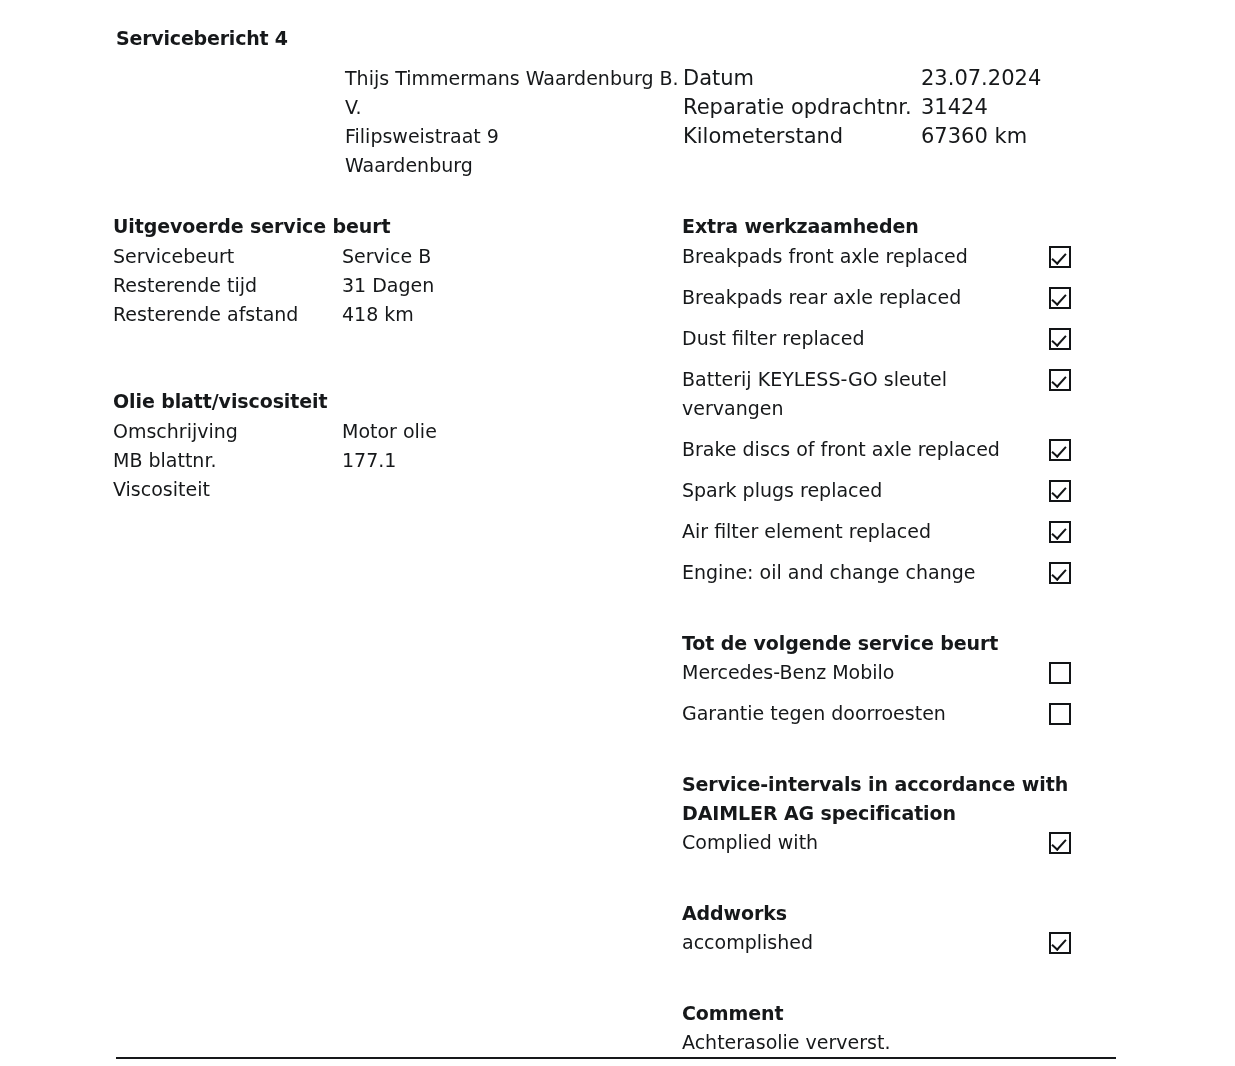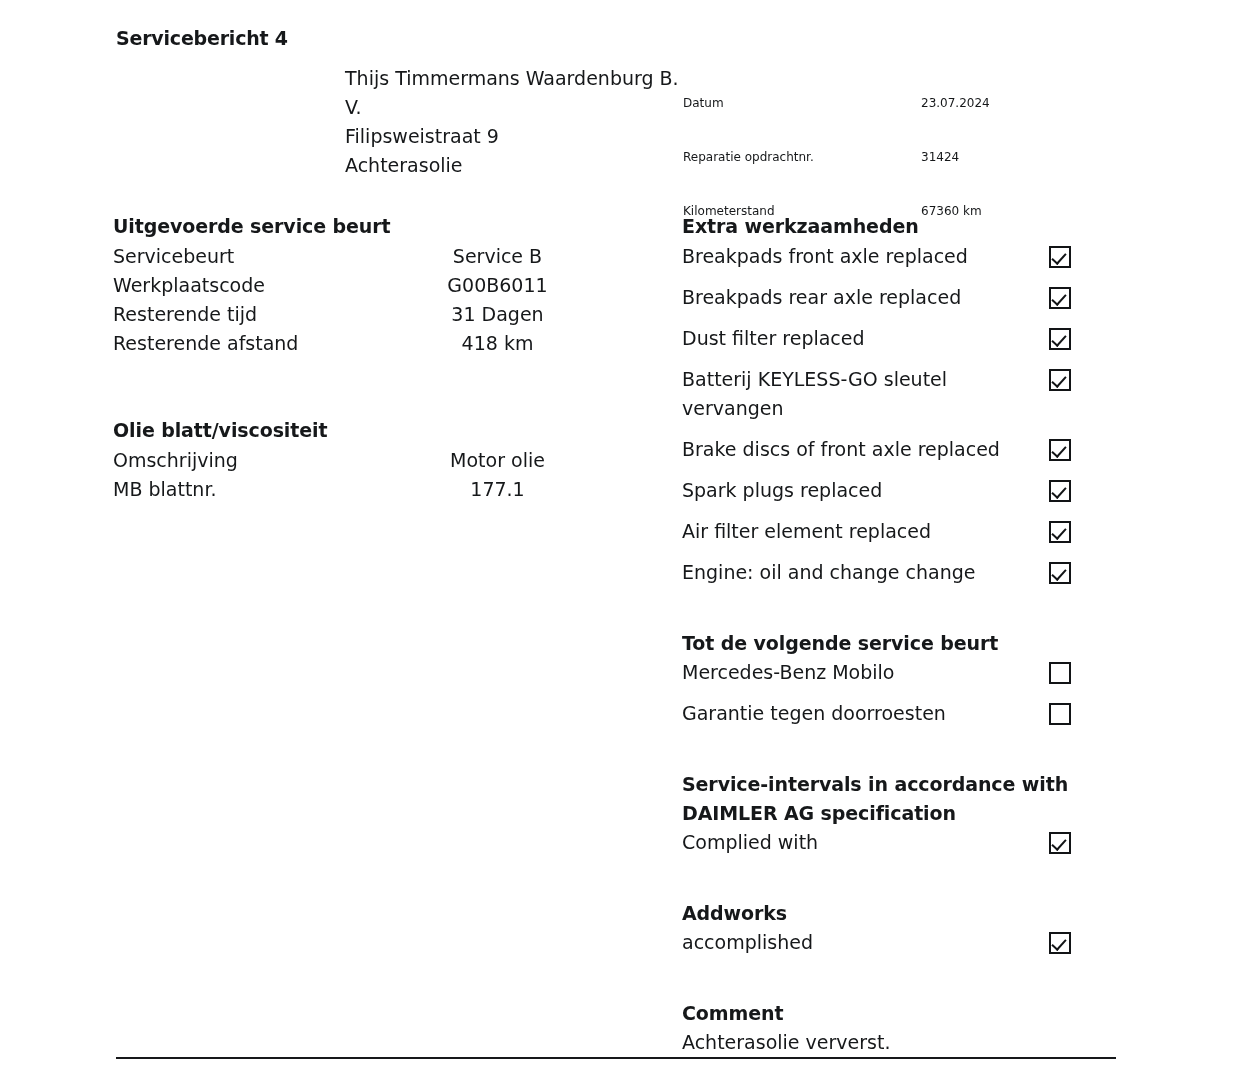--- a/index.html
+++ b/index.html
@@ -46,23 +46,22 @@
   .address-col {
     width: 338px;
     font-size: 19px;
     line-height: 29px;
   }
   .meta-col {
     width: 440px;
   }
   .meta-row {
     display: flex;
-    font-size: 12px;
-    line-height: 29px;
-    margin-top: 25px;
+    font-size: 21px;
+    line-height: 29px;
   }
   .meta-label {
     width: 238px;
   }
   .meta-value {
     flex: 1;
   }
 
   
   .left-col {
@@ -81,21 +80,20 @@
   .kv-row {
     display: flex;
     font-size: 19px;
     line-height: 29px;
   }
   .kv-label {
     width: 229px;
   }
   .kv-value {
     flex: 1;
-    text-align: center;
   }
   .block-gap {
     height: 58px;
   }
 
   
   .right-col {
     position: absolute;
     left: 682px;
     top: 212px;
@@ -162,21 +160,21 @@
 <div class="page">
 
   <div class="doc-title">Servicebericht 4</div>
 
   <div class="header-block">
     <div class="header-row">
       <div class="address-col">
         <div>Thijs Timmermans Waardenburg B.</div>
         <div>V.</div>
         <div>Filipsweistraat 9</div>
-        <div>Achterasolie</div>
+        <div>Waardenburg</div>
       </div>
       <div class="meta-col">
         <div class="meta-row">
           <div class="meta-label">Datum</div>
           <div class="meta-value">23.07.2024</div>
         </div>
         <div class="meta-row">
           <div class="meta-label">Reparatie opdrachtnr.</div>
           <div class="meta-value">31424</div>
         </div>
@@ -190,24 +188,20 @@
 
   <div class="left-col">
 
     <div>
       <div class="section-heading">Uitgevoerde service beurt</div>
       <div class="kv-row">
         <div class="kv-label">Servicebeurt</div>
         <div class="kv-value">Service B</div>
       </div>
       <div class="kv-row">
-        <div class="kv-label">Werkplaatscode</div>
-        <div class="kv-value">G00B6011</div>
-      </div>
-      <div class="kv-row">
         <div class="kv-label">Resterende tijd</div>
         <div class="kv-value">31 Dagen</div>
       </div>
       <div class="kv-row">
         <div class="kv-label">Resterende afstand</div>
         <div class="kv-value">418 km</div>
       </div>
     </div>
 
     <div class="block-gap"></div>
@@ -216,20 +210,21 @@
       <div class="section-heading">Olie blatt/viscositeit</div>
       <div class="kv-row">
         <div class="kv-label">Omschrijving</div>
         <div class="kv-value">Motor olie</div>
       </div>
       <div class="kv-row">
         <div class="kv-label">MB blattnr.</div>
         <div class="kv-value">177.1</div>
       </div>
       <div class="kv-row">
+        <div class="kv-label">Viscositeit</div>
         <div class="kv-value"></div>
       </div>
     </div>
 
   </div>
 
   <div class="right-col">
 
     <div class="section-heading">Extra werkzaamheden</div>
 

